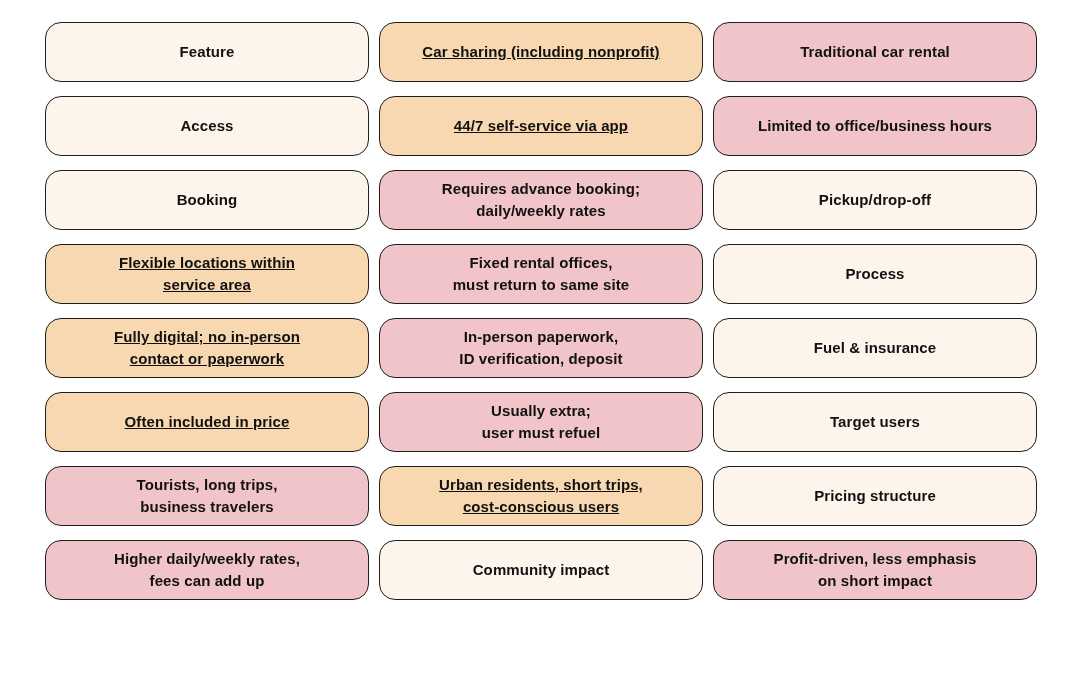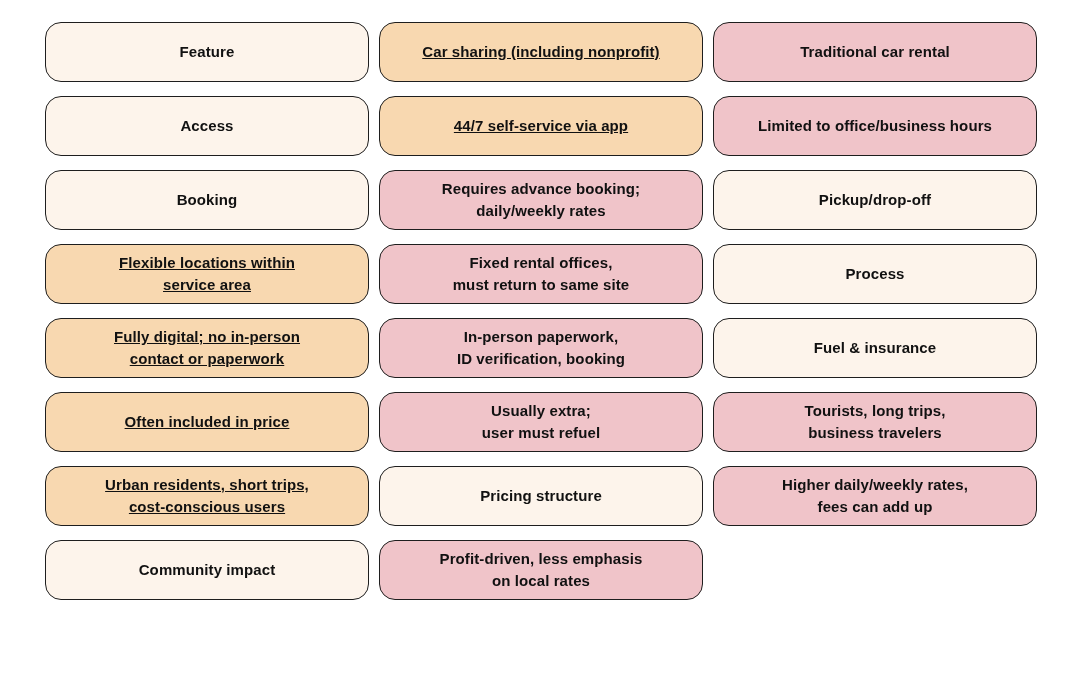--- a/index.html
+++ b/index.html
@@ -64,33 +64,34 @@
   <div class="cell col-feature">Pickup/drop-off</div>
   <div class="cell col-sharing">Flexible locations within
 service area</div>
   <div class="cell col-rental">Fixed rental offices,
 must return to same site</div>
 
   <div class="cell col-feature">Process</div>
   <div class="cell col-sharing">Fully digital; no in-person
 contact or paperwork</div>
   <div class="cell col-rental">In-person paperwork,
-ID verification, booking</div>
+ID verification, deposit</div>
 
   <div class="cell col-feature">Fuel &amp; insurance</div>
   <div class="cell col-sharing">Often included in price</div>
   <div class="cell col-rental">Usually extra;
 user must refuel</div>
 
+  <div class="cell col-feature">Target users</div>
   <div class="cell col-rental">Tourists, long trips,
 business travelers</div>
   <div class="cell col-sharing">Urban residents, short trips,
 cost-conscious users</div>
 
   <div class="cell col-feature">Pricing structure</div>
   <div class="cell col-rental">Higher daily/weekly rates,
 fees can add up</div>
 
   <div class="cell col-feature">Community impact</div>
   <div class="cell col-rental">Profit-driven, less emphasis
-on local rates</div>
+on short impact</div>
 
 </div>
 
 </body></html>

